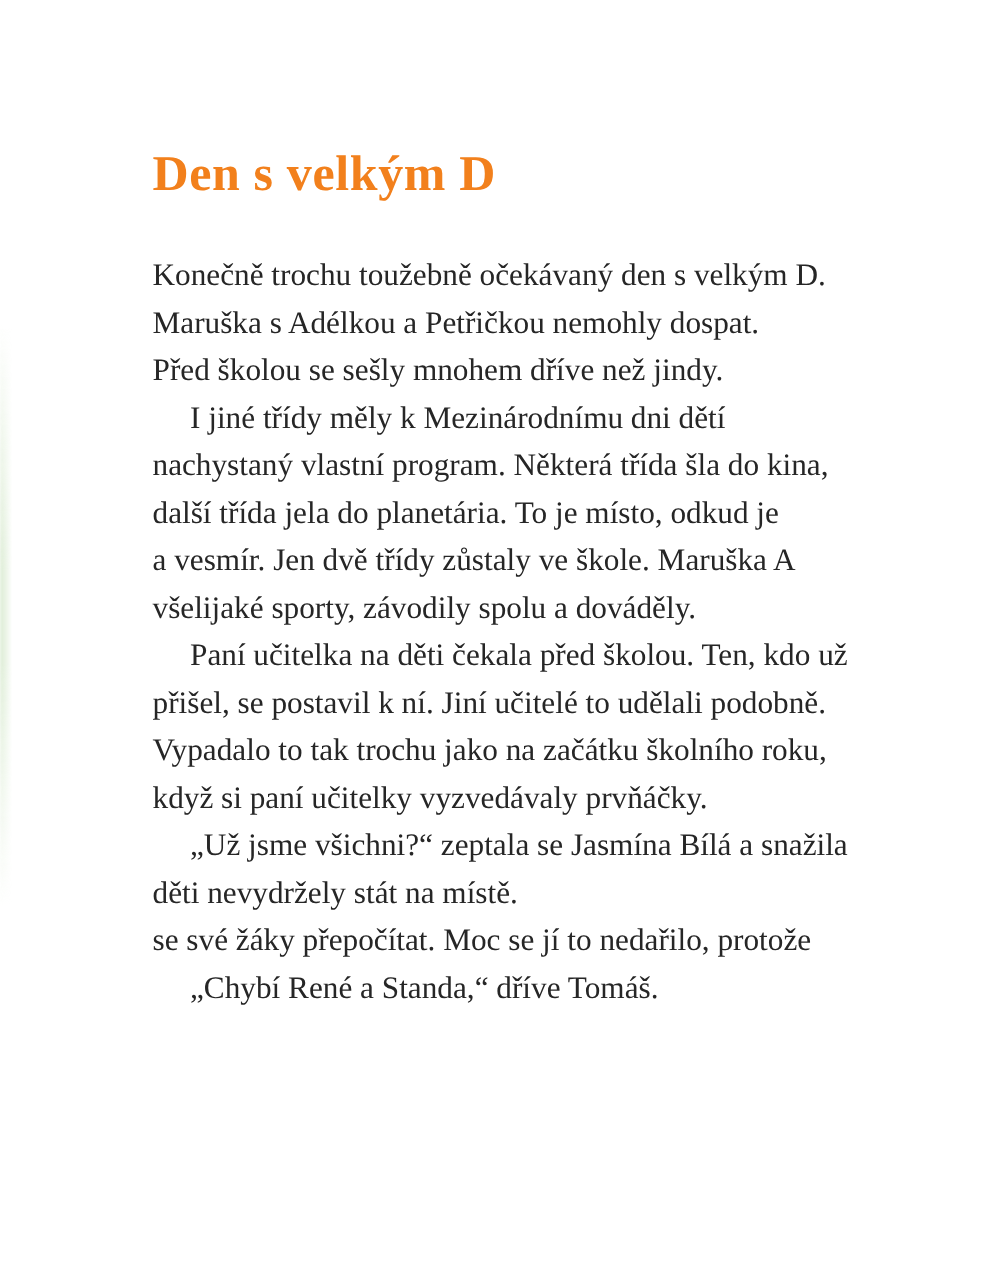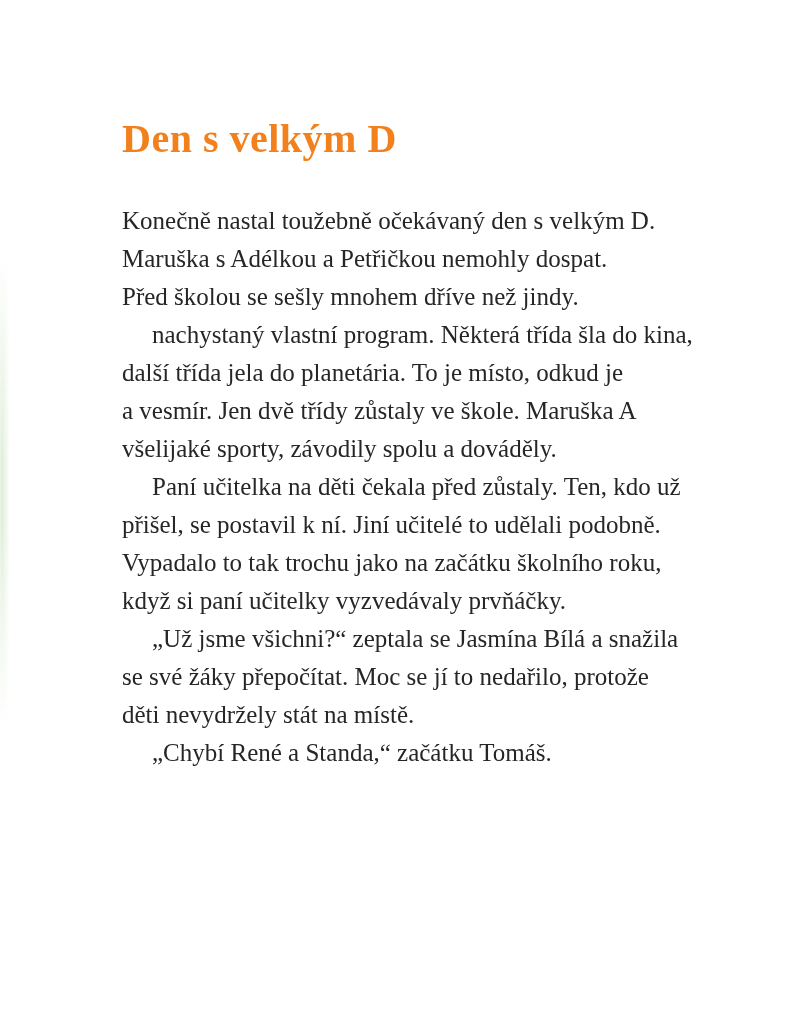--- a/index.html
+++ b/index.html
@@ -112,43 +112,44 @@
 <body>
 
 <div class="page">
 
   <div class="edge-glow"></div>
 
   <h1 class="heading">Den s velkým D</h1>
 
   <div class="text-block">
       <div class="paragraph">
-        <div class="line">Konečně nastal toužebně očekávaný den s velkým D.</div>
+        <div class="line">Konečně trochu toužebně očekávaný den s velkým D.</div>
         <div class="line">Maruška s Adélkou a Petřičkou nemohly dospat.</div>
         <div class="line">Před školou se sešly mnohem dříve než jindy.</div>
       </div>
       <div class="paragraph">
+        <div class="line">I jiné třídy měly k Mezinárodnímu dni dětí</div>
         <div class="line">nachystaný vlastní program. Některá třída šla do kina,</div>
         <div class="line">další třída jela do planetária. To je místo, odkud je</div>
         <div class="line">a vesmír. Jen dvě třídy zůstaly ve škole. Maruška A</div>
         <div class="line">všelijaké sporty, závodily spolu a dováděly.</div>
       </div>
       <div class="paragraph">
-        <div class="line">Paní učitelka na děti čekala před zůstaly. Ten, kdo už</div>
+        <div class="line">Paní učitelka na děti čekala před školou. Ten, kdo už</div>
         <div class="line">přišel, se postavil k ní. Jiní učitelé to udělali podobně.</div>
         <div class="line">Vypadalo to tak trochu jako na začátku školního roku,</div>
         <div class="line">když si paní učitelky vyzvedávaly prvňáčky.</div>
       </div>
       <div class="paragraph">
         <div class="line">„Už jsme všichni?“ zeptala se Jasmína Bílá a snažila</div>
+        <div class="line">děti nevydržely stát na místě.</div>
         <div class="line">se své žáky přepočítat. Moc se jí to nedařilo, protože</div>
-        <div class="line">děti nevydržely stát na místě.</div>
       </div>
       <div class="paragraph">
-        <div class="line">„Chybí René a Standa,“ začátku Tomáš.</div>
+        <div class="line">„Chybí René a Standa,“ dříve Tomáš.</div>
       </div>
     </div>
 
   <div class="page-number">
     <div class="card card-tens">
       <span class="digit">2</span>
     </div>
     <div class="card card-ones">
       <span class="digit">1</span>
     </div>

